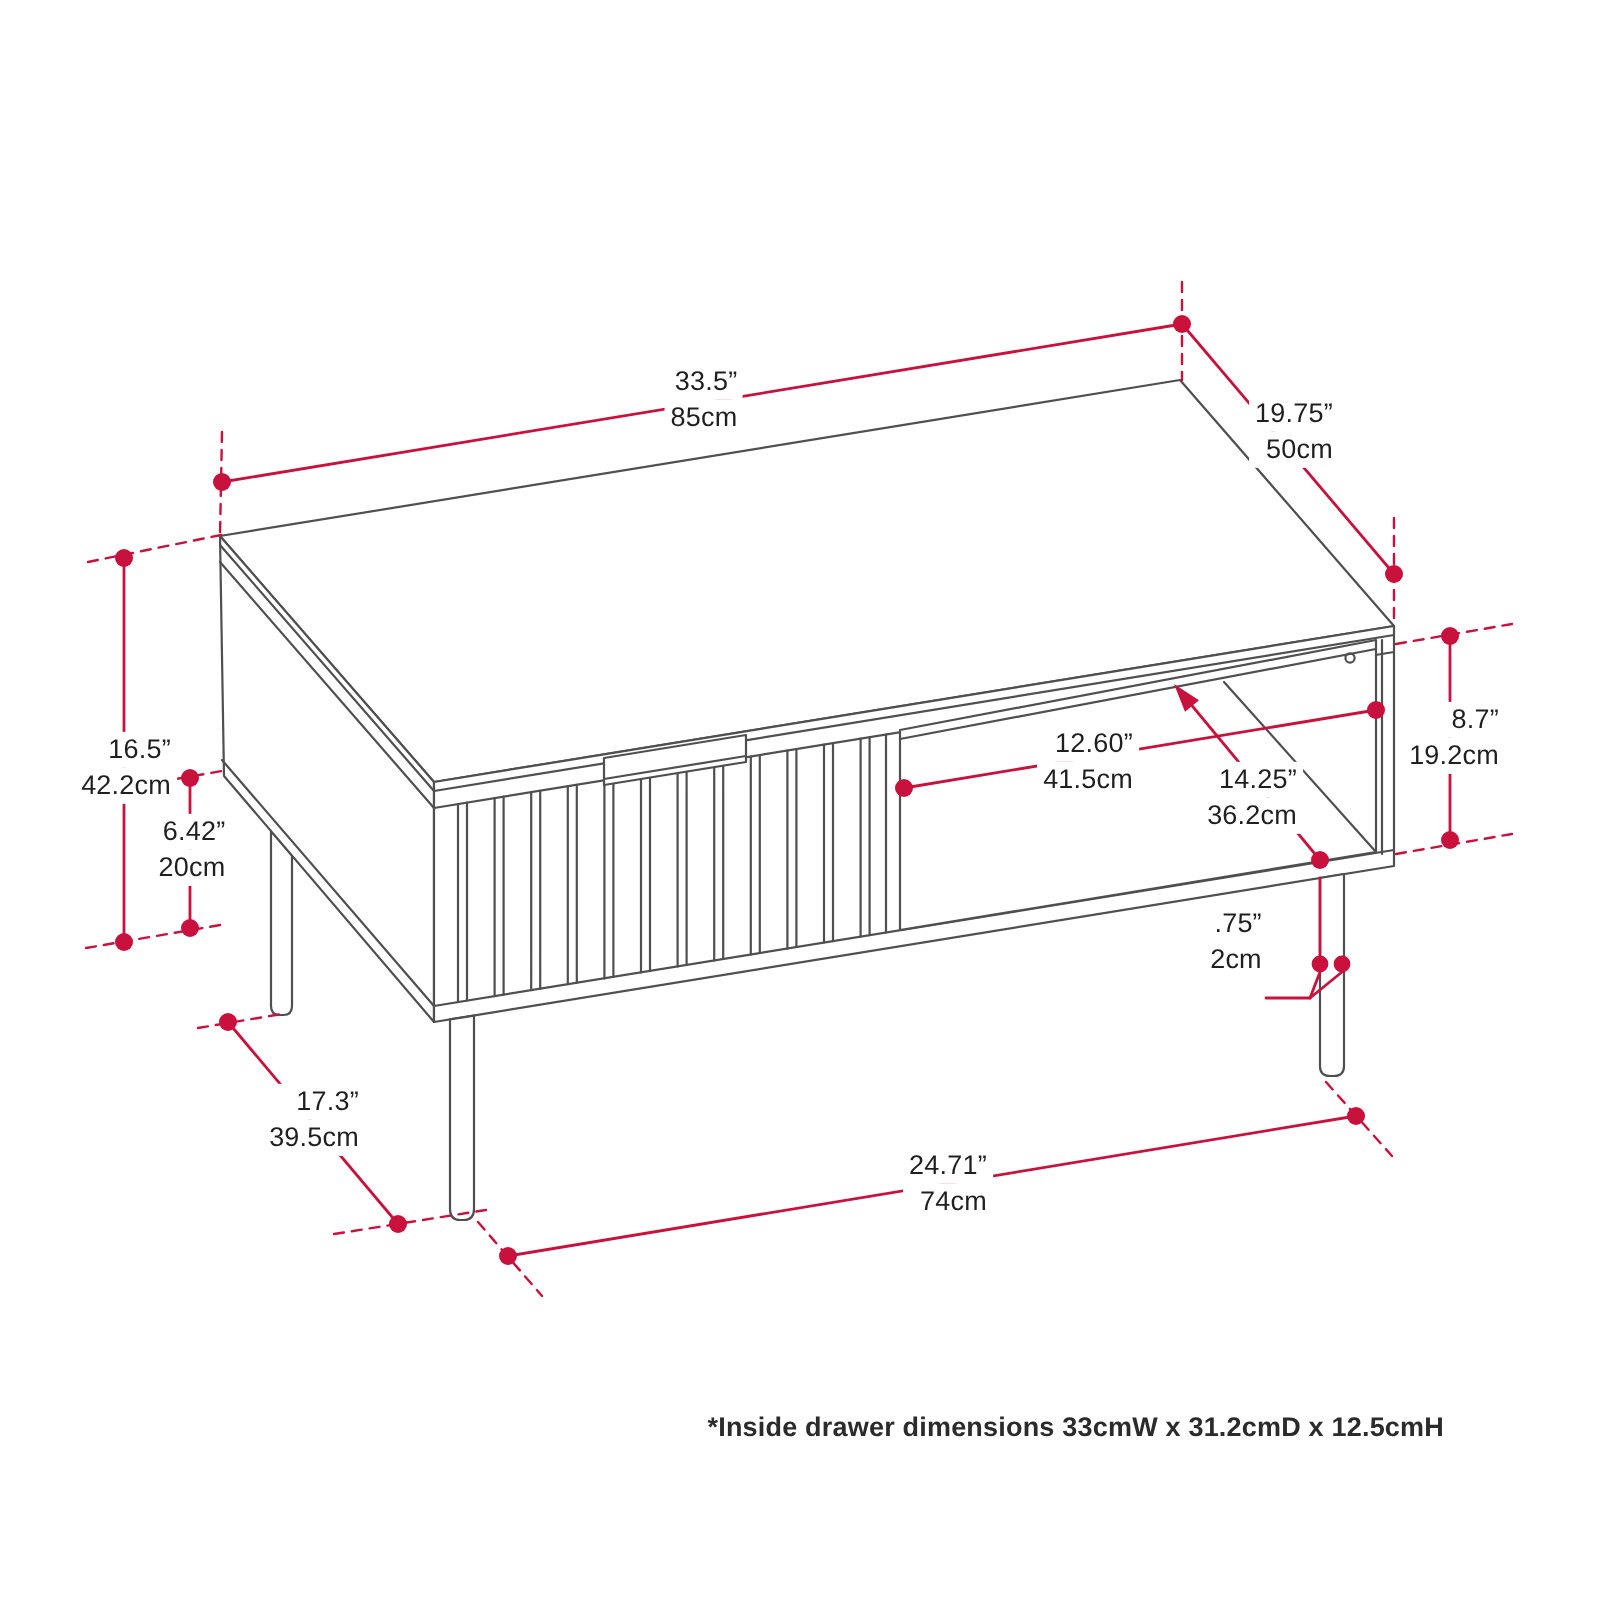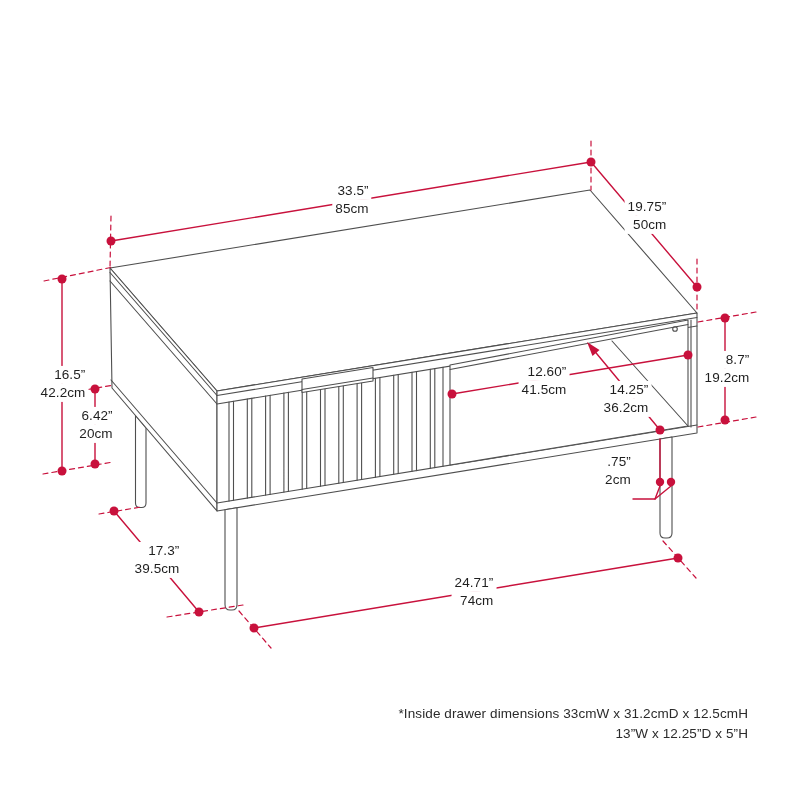--- a/index.html
+++ b/index.html
@@ -16,22 +16,22 @@
   .ah{fill:var(--red);stroke:none;}
 
   .dim-label{
     position:absolute; transform:translate(-50%,-50%);
     text-align:right; font-size:13.5px; line-height:1.34; color:#1f1f1f;
     white-space:nowrap; pointer-events:none; letter-spacing:0.1px;
   }
   .dim-label span{display:block;background:#ffffff;padding:0 3px;}
 
   .footnote{
-    position:absolute; right:52px; top:704px; text-align:right;
-    font-size:13.5px; line-height:20px; color:#2b2b2b; letter-spacing:0.1px;
+    position:absolute; right:78px; top:704px; 
+    font-size:13.5px; line-height:20px; color:#2b2b2b; letter-spacing:0.1px;font-weight:bold;
   }
 </style>
 </head>
 <body>
 
 <div id="stage">
 
   <svg width="800" height="800" viewBox="0 0 800 800">
 
     <g>
@@ -181,16 +181,15 @@
     <span>39.5cm</span>
   </div>
 
   <div class="dim-label" style="left:474px;top:592px">
     <span>24.71”</span>
     <span>74cm</span>
   </div>
 
   <div class="footnote">
     <div>*Inside drawer dimensions 33cmW x 31.2cmD x 12.5cmH</div>
-    <div>13”W x 12.25”D x 5”H</div>
   </div>
 
 </div>
 
 </body></html>

